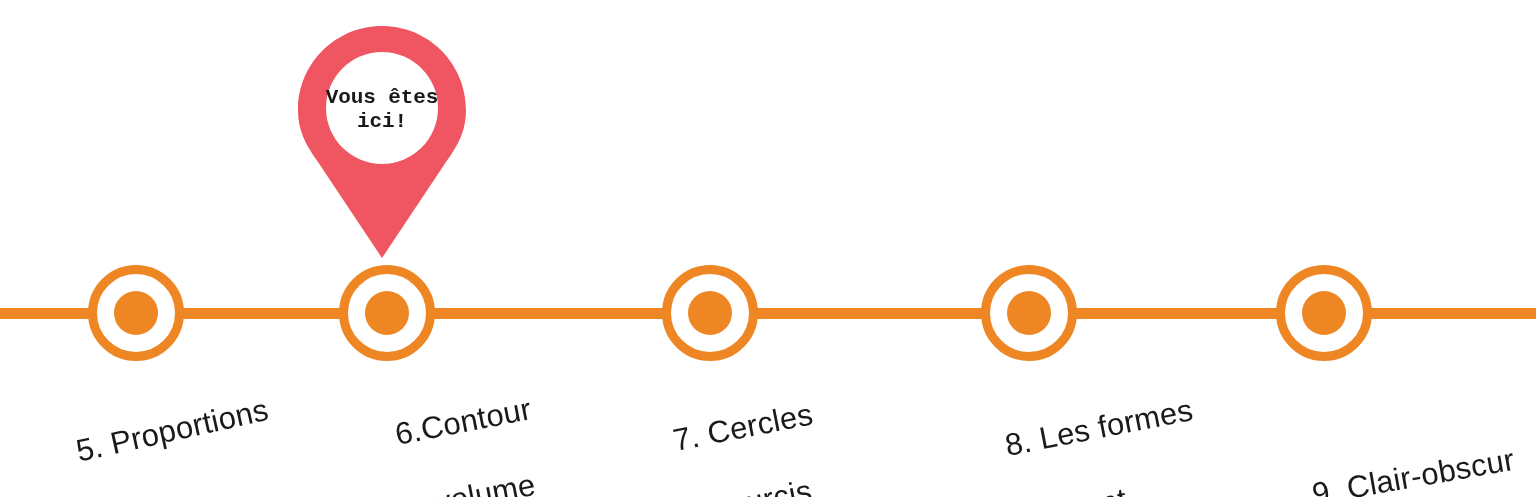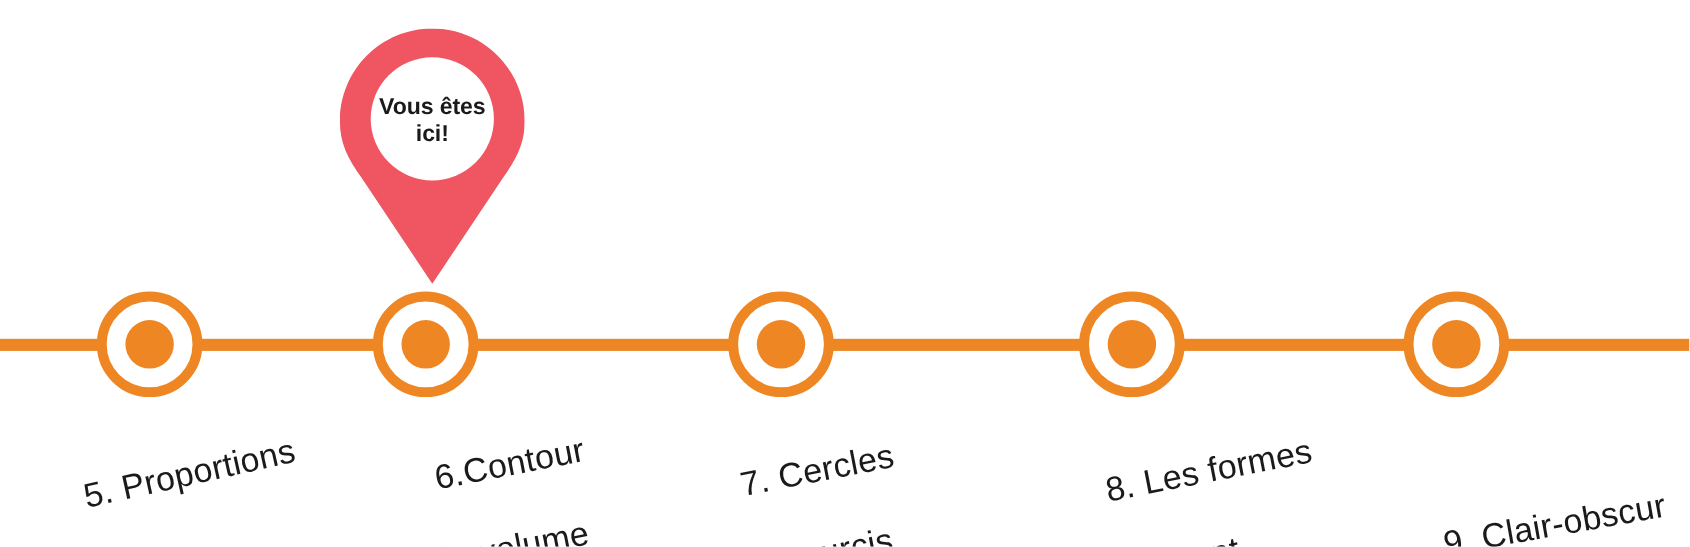--- a/index.html
+++ b/index.html
@@ -116,21 +116,21 @@
   </div>
 
   <div class="node" style="left:1029px;">
     <div class="node-dot"></div>
   </div>
 
   <div class="node" style="left:1324px;">
     <div class="node-dot"></div>
   </div>
 
-  <div class="pin" style="left:309px; top:26px;">
+  <div class="pin" style="left:298px; top:26px;font-family:Liberation Mono, monospace;">
     <svg viewBox="0 0 168 232" xmlns="http://www.w3.org/2000/svg">
       <path d="M84 0 C37.6 0 0 37.6 0 84 C0 104 7 118 20 136 L84 232 L148 136 C161 118 168 104 168 84 C168 37.6 130.4 0 84 0 Z" fill="#f05562"></path>
       <circle cx="84" cy="82" r="56" fill="#ffffff"></circle>
     </svg>
     <div class="pin-text">
       <span>Vous êtes</span><br>
       <span>ici!</span>
     </div>
   </div>
 

